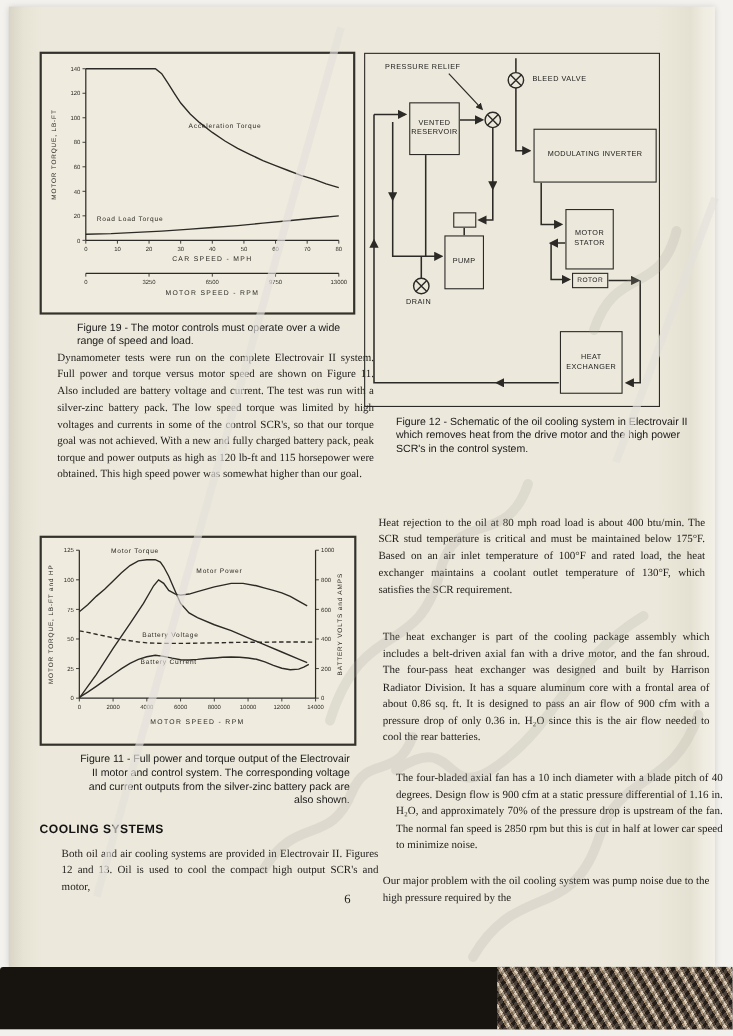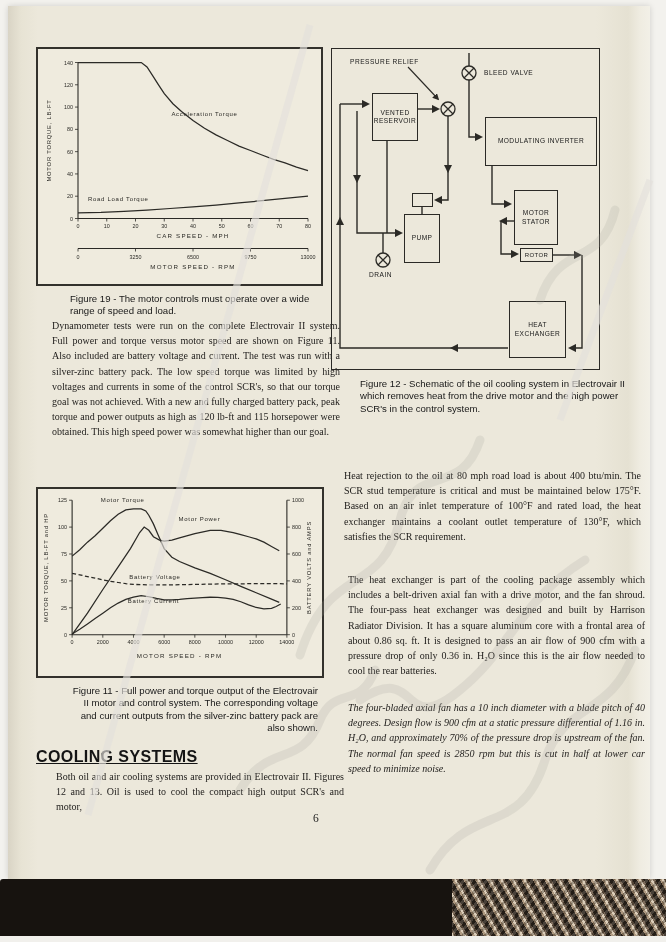--- a/index.html
+++ b/index.html
@@ -4,21 +4,21 @@
 <style>
   html,body{margin:0;padding:0;}
   body{width:666px;height:942px;overflow:hidden;background:#f3f2ee;font-family:"Liberation Serif",serif;}
   .scene{position:relative;width:666px;height:942px;background:#f3f2ee;}
   .page{position:absolute;left:8px;top:6px;width:642px;height:873px;
     background:linear-gradient(90deg,#d9d4c5 0px,#e7e3d4 13px,#ece8db 30px,#ece8db 588px,#e5e1d2 620px,#efece1 632px,#f2f0e7 642px);
     box-shadow:0 0 6px rgba(0,0,0,0.15);}
   .abs{position:absolute;}
   .body-text{font-family:"Liberation Serif",serif;font-size:10px;line-height:15.2px;color:#1e1c1a;text-align:justify;margin-left:16px;}
   .caption{font-family:"Liberation Sans",sans-serif;font-size:9.6px;line-height:12.4px;color:#181818;}
-  .heading{font-family:"Liberation Sans",sans-serif;font-size:16px;font-weight:bold;letter-spacing:0.4px;color:#141414;text-decoration:underline;}
+  .heading{font-family:"Liberation Sans",sans-serif;font-size:11px;font-weight:bold;letter-spacing:0.4px;color:#141414;}
   .figure-frame{border:2px solid #33312c;background:#efebde;box-sizing:border-box;}
   .pagenum{font-family:"Liberation Serif",serif;font-size:11.5px;color:#222;}
   .diagram{border:1.6px solid #2b2a26;box-sizing:border-box;position:absolute;background:transparent;}
   .dbox{position:absolute;border:1.4px solid #2b2a26;box-sizing:border-box;display:flex;align-items:center;justify-content:center;text-align:center;
     font-family:"Liberation Sans",sans-serif;font-size:6.6px;line-height:8.5px;letter-spacing:0.4px;color:#181818;background:#ece8db;}
   .dlabel{position:absolute;font-family:"Liberation Sans",sans-serif;font-size:6.6px;letter-spacing:0.5px;color:#181818;white-space:nowrap;}
   .pipes{position:absolute;left:0;top:0;pointer-events:none;}
   .wm{position:absolute;left:0;top:0;pointer-events:none;z-index:6;}
   .bottom-strip{position:absolute;left:0;top:879px;width:666px;height:57px;background:#17130f;border-radius:3px 3px 0 0;}
   .knit{position:absolute;left:452px;top:0;width:214px;height:57px;
@@ -222,21 +222,22 @@
       <div class="dbox" style="left:188px;top:199px;width:33px;height:14px;font-size:6px;">ROTOR</div>
       <div class="dbox" style="left:80px;top:144px;width:21px;height:14px;"></div>
       <div class="dbox" style="left:72px;top:165px;width:36px;height:49px;">PUMP</div>
       <div class="dbox" style="left:177px;top:252px;width:57px;height:57px;">HEAT EXCHANGER</div>
     </div>
 
     <div class="abs caption" style="left:352px;top:372px;width:268px;">Figure 12 - Schematic of the oil cooling system in Electrovair II which removes heat from the drive motor and the high power SCR's in the control system.</div>
 
     <div class="abs body-text" style="left:320px;top:462px;width:297px;">Heat rejection to the oil at 80 mph road load is about 400 btu/min.  The SCR stud temperature is critical and must be maintained below 175°F.  Based on an air inlet temperature of 100°F and rated load, the heat exchanger maintains a coolant outlet temperature of 130°F, which satisfies the SCR requirement.</div>
     <div class="abs body-text" style="left:324px;top:566px;width:297px;">The heat exchanger is part of the cooling package assembly which includes a belt-driven axial fan with a drive motor, and the fan shroud.  The four-pass heat exchanger was designed and built by Harrison Radiator Division.  It has a square aluminum core with a frontal area of about 0.86 sq. ft. It is designed to pass an air flow of 900 cfm with a pressure drop of only 0.36 in. H₂O since this is the air flow needed to cool the rear batteries.</div>
-    <div class="abs body-text" style="left:324px;top:694px;width:297px;font-style:italic;">The four-bladed axial fan has a 10 inch diameter with a blade pitch of 40 degrees.  Design flow is 900 cfm at a static pressure differential of 1.16 in. H₂O, and approximately 70% of the pressure drop is upstream of the fan.  The normal fan speed is 2850 rpm but this is cut in half at lower car speed to minimize noise.</div>
+    <div class="abs body-text" style="left:336px;top:694px;width:297px;">The four-bladed axial fan has a 10 inch diameter with a blade pitch of 40 degrees.  Design flow is 900 cfm at a static pressure differential of 1.16 in. H₂O, and approximately 70% of the pressure drop is upstream of the fan.  The normal fan speed is 2850 rpm but this is cut in half at lower car speed to minimize noise.</div>
+    <div class="abs body-text" style="left:324px;top:788px;width:297px;">Our major problem with the oil cooling system was pump noise due to the high pressure required by the</div>
   </div>
 
   <svg class="wm" width="666" height="942">
     <g stroke="#e3e1db" stroke-width="7" opacity="0.65" fill="none">
       <path d="M 310 25 L 88 815"></path>
       <path d="M 650 180 L 560 420"></path>
     </g>
     <g stroke="#a5a39d" stroke-width="9" fill="none" stroke-linecap="round" opacity="0.20">
       <path d="M 300 655 C 330 560 380 600 400 520 C 415 460 460 500 480 440"></path>
       <path d="M 360 700 C 420 660 400 740 460 690 C 510 650 520 600 585 560"></path>

